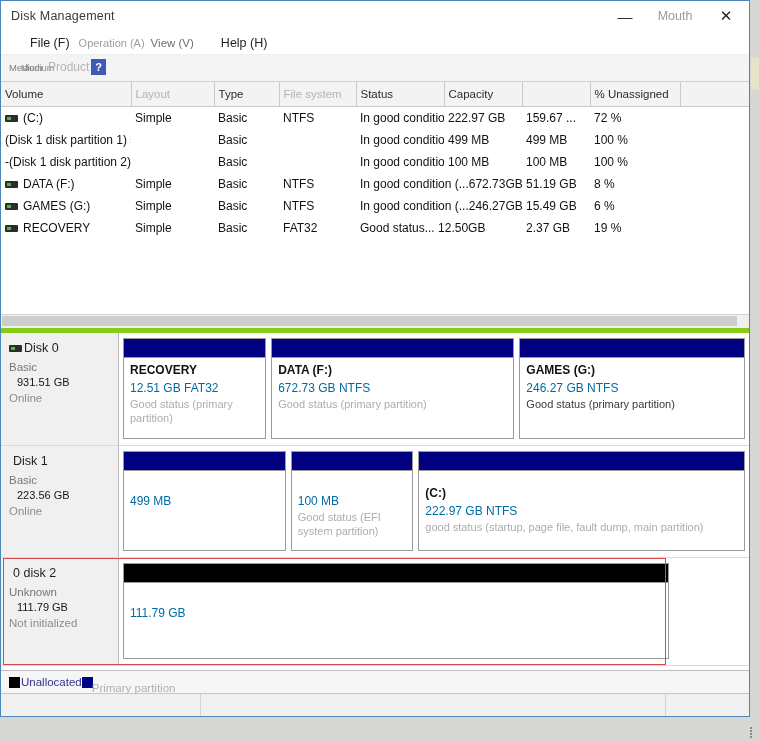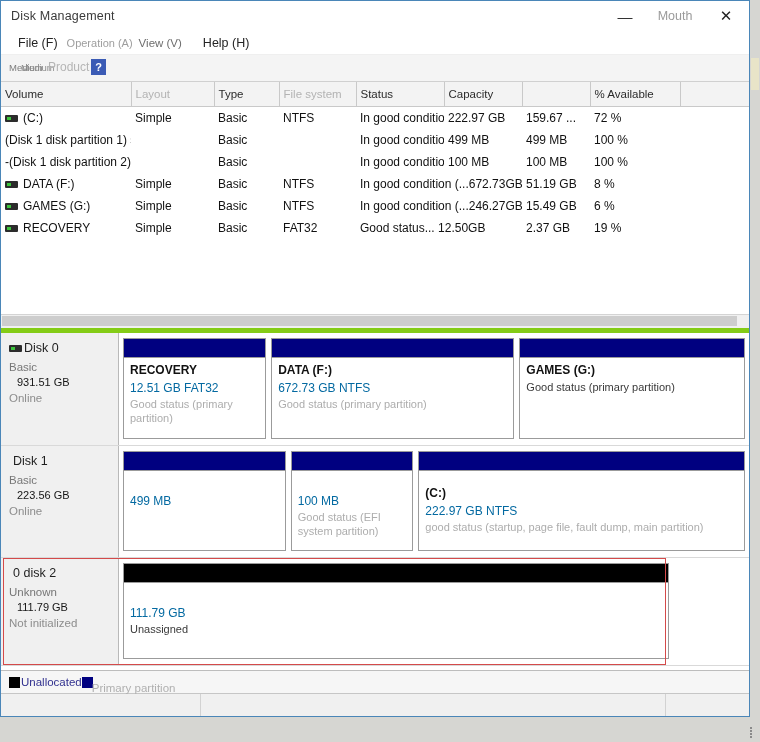--- a/index.html
+++ b/index.html
@@ -33,26 +33,26 @@
     width:44px;height:30px;display:flex;align-items:center;justify-content:center;
     font-size:13px;color:#4a4a4a;
   }
   .win-btn.min{font-size:15px;color:#333;}
   .win-btn.mid{width:56px;color:#9a9a9a;font-size:12.5px;}
   .win-btn.close{font-size:15px;color:#222;width:46px;}
 
   
   .menubar{
     height:23px;min-height:23px;display:flex;align-items:center;
-    background:#fff;padding-left:10px;gap:0px;
+    background:#fff;padding-left:22px;gap:0px;
   }
   .menu-item{font-size:12.5px;color:#242424;padding:0 7px;white-space:nowrap;}
   .menu-item.dim{color:#9e9e9e;font-size:11px;padding:0 2px;}
   .menu-item.dim2{color:#6e6e6e;font-size:11.5px;padding:0 4px;}
-  .menu-item.sp{margin-left:10px;}
+  .menu-item.sp{margin-left:16px;}
 
   
   .toolbar{
     height:26px;min-height:26px;background:#f4f4f4;
     border-bottom:1px solid #d0d0d0;border-top:1px solid #efefef;
     display:flex;align-items:center;position:relative;padding-left:6px;
   }
   .tb-ghost{
     position:absolute;font-size:10.5px;color:#b9b9b9;white-space:nowrap;
   }
@@ -214,21 +214,21 @@
       </colgroup>
       <thead>
         <tr>
           <th>Volume</th>
           <th class="dim">Layout</th>
           <th>Type</th>
           <th class="dim">File system</th>
           <th>Status</th>
           <th>Capacity</th>
           <th class="blank"><span>x</span></th>
-          <th>% Available</th>
+          <th>% Unassigned</th>
           <th class="blank"><span>x</span></th>
         </tr>
       </thead>
       <tbody>
 
         <tr>
           <td><span class="drive-ico"></span><span>(C:)</span></td>
           <td class="dim">Simple</td>
           <td>Basic</td>
           <td>NTFS</td>
@@ -325,20 +325,21 @@
           <div class="body">
             <div class="p-title">DATA  (F:)</div>
             <div class="p-size">672.73 GB NTFS</div>
             <div class="p-stat">Good status (primary partition)</div>
           </div>
         </div>
         <div class="part" style="flex:217">
           <div class="cap"></div>
           <div class="body">
             <div class="p-title">GAMES  (G:)</div>
+            <div class="p-size">246.27 GB NTFS</div>
             <div class="p-stat dk">Good status (primary partition)</div>
           </div>
         </div>
       </div>
     </div>
 
     <div class="disk-row" style="height:112px">
       <div class="disk-info">
         <div class="disk-name" style="margin-left:4px"><span>Disk 1</span></div>
         <div class="disk-sub">Basic</div>
@@ -375,21 +376,20 @@
         <div class="disk-name" style="margin-left:4px"><span>0 disk 2</span></div>
         <div class="disk-sub">Unknown</div>
         <div class="disk-size">111.79 GB</div>
         <div class="disk-state">Not initialized</div>
       </div>
       <div class="parts" style="padding-right:80px">
         <div class="part" style="flex:1">
           <div class="cap unalloc"></div>
           <div class="body">
             <div class="p-size sp">111.79 GB</div>
-            <div class="p-stat dk">Unassigned</div>
           </div>
         </div>
       </div>
       <div class="disk2-outline"></div>
     </div>
 
   </div>
 
   <div class="legend">
     <span class="itm">

